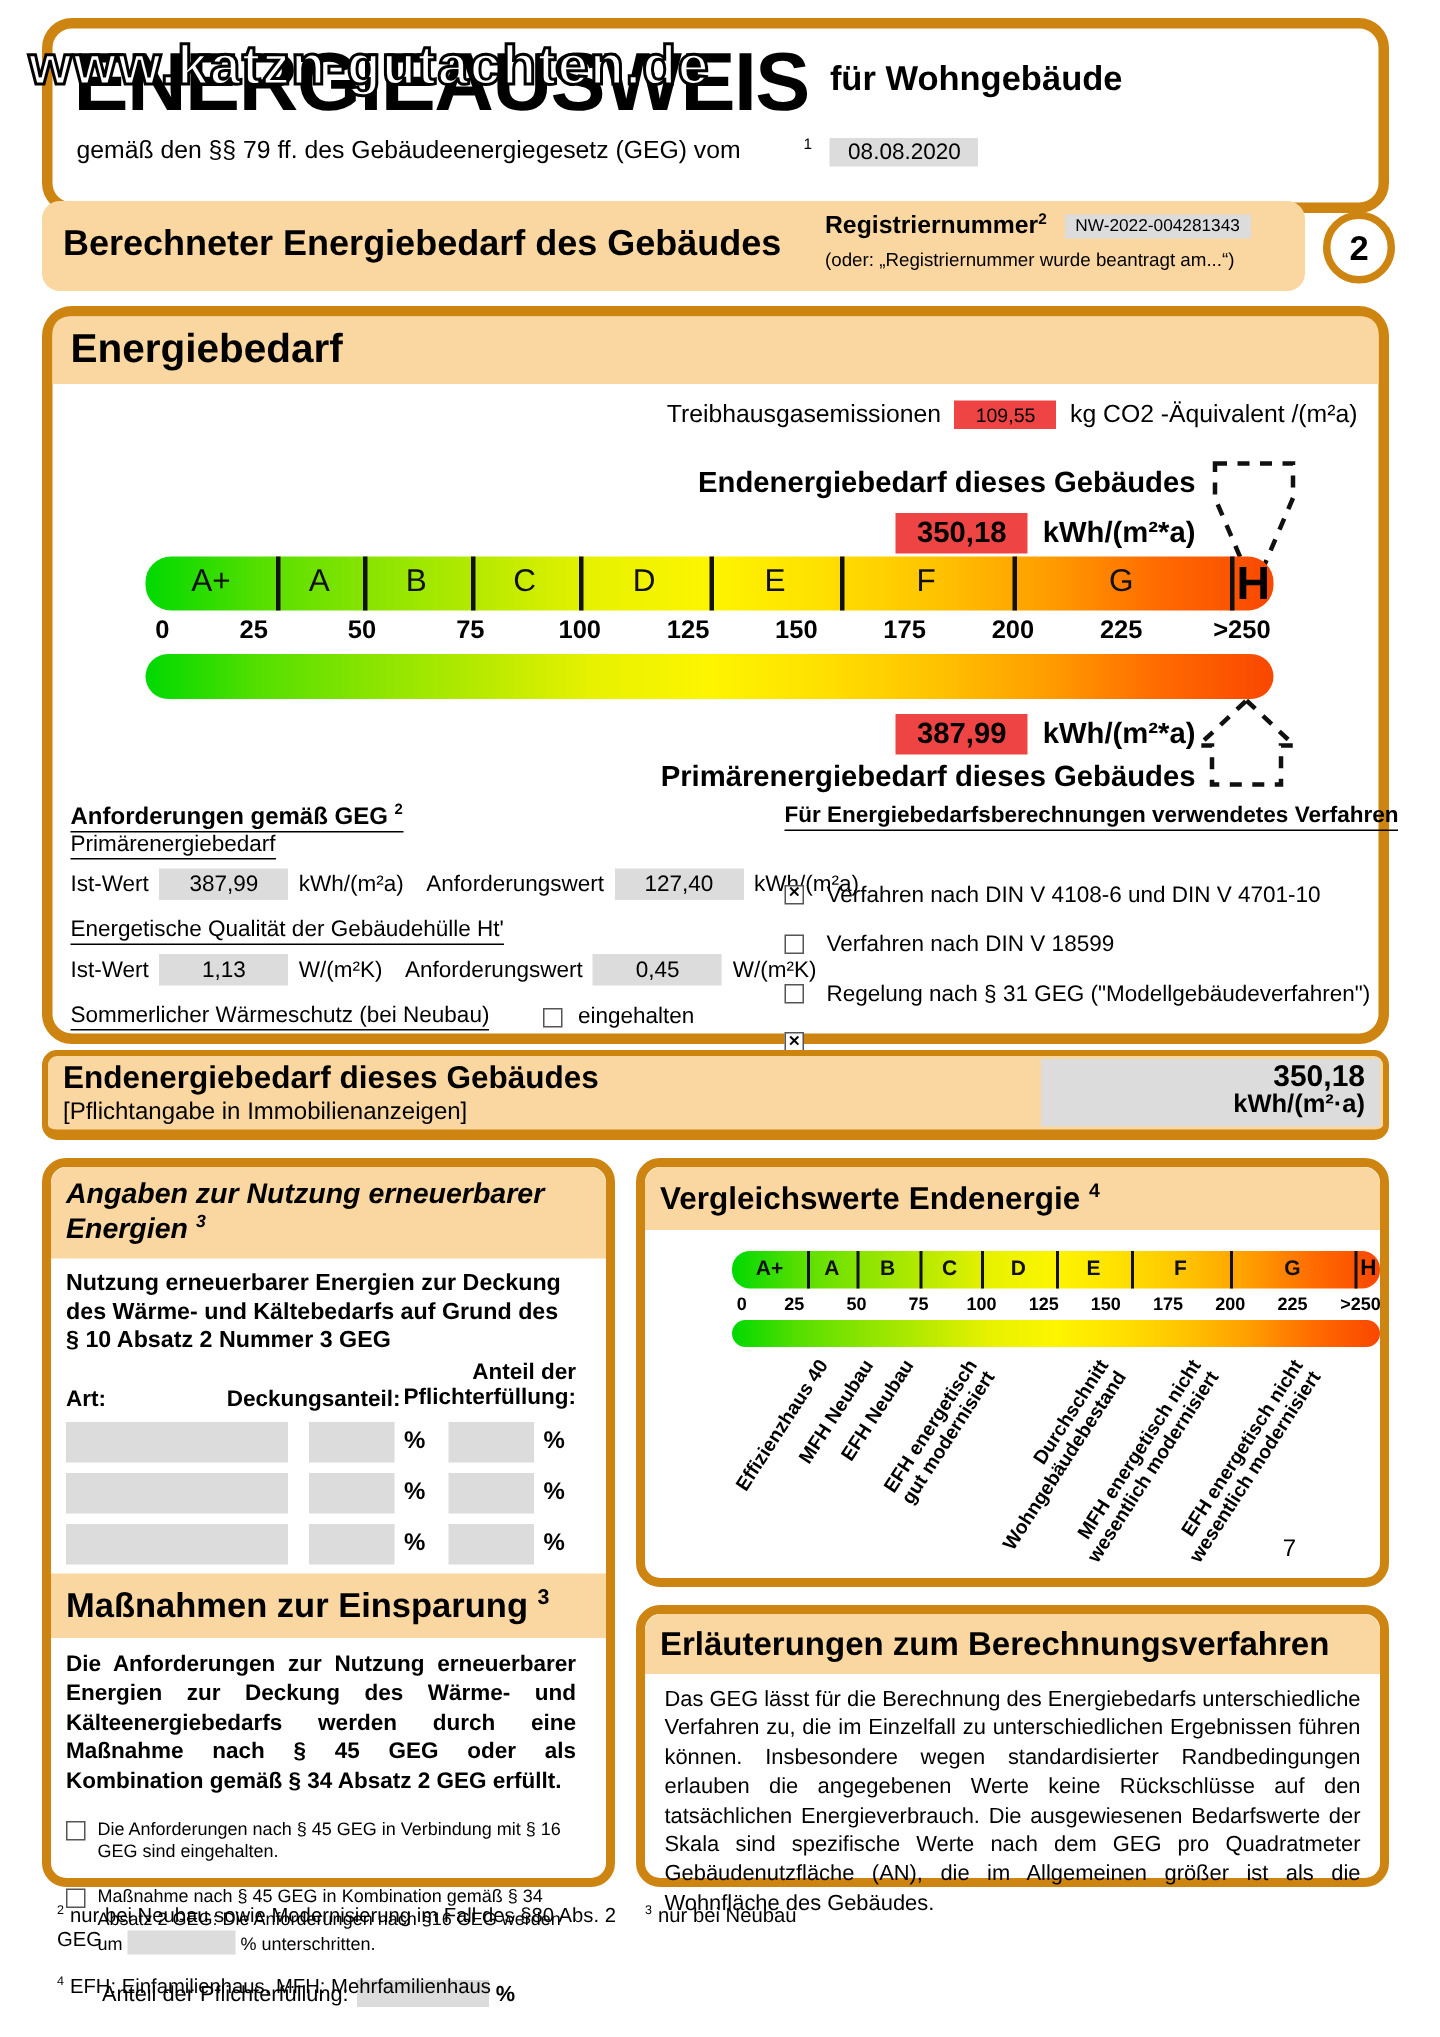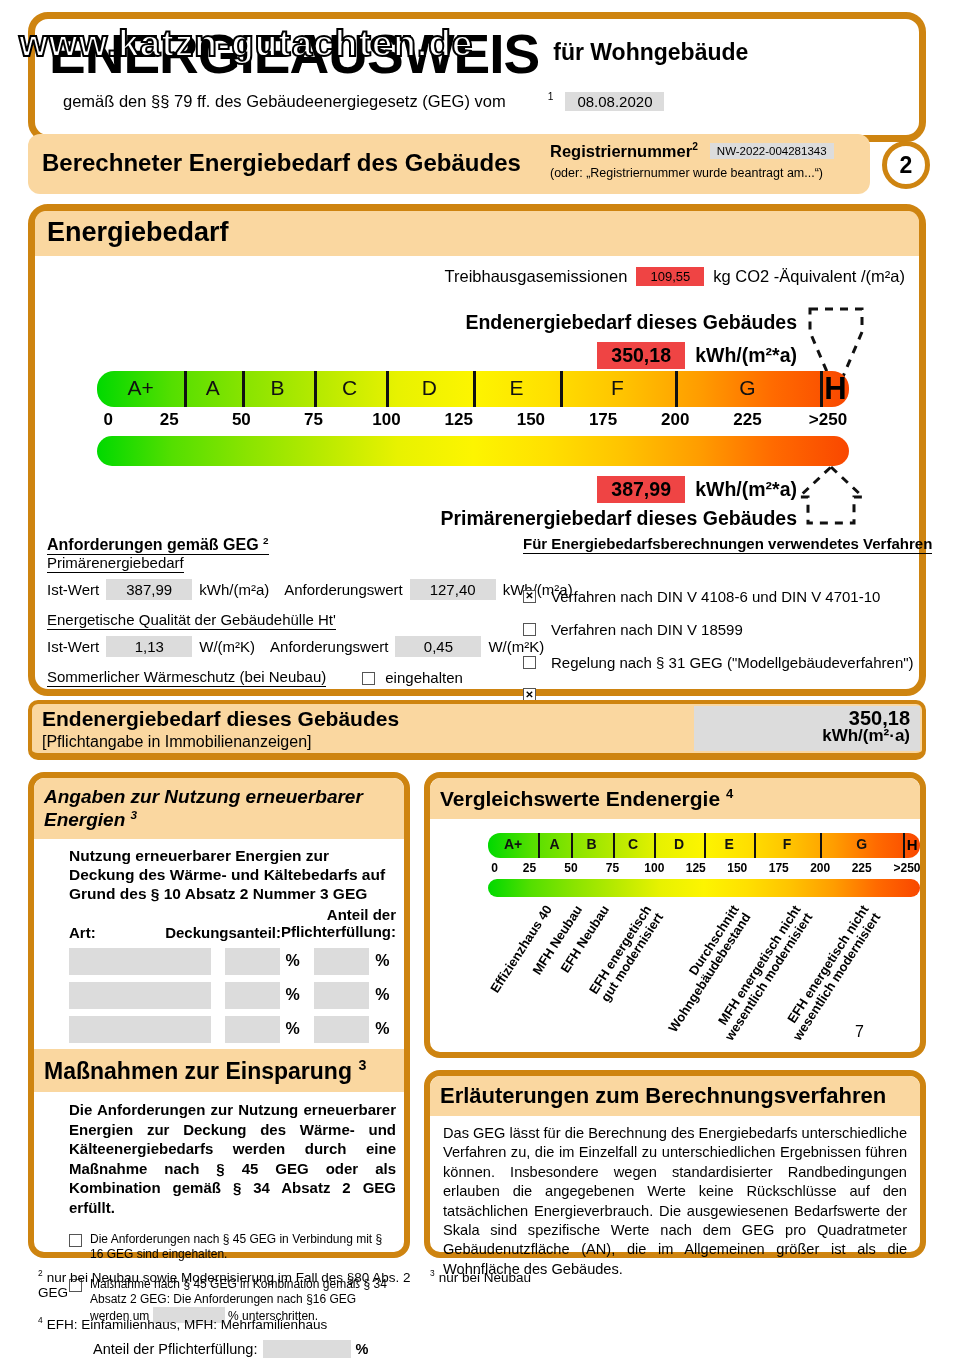--- a/index.html
+++ b/index.html
@@ -7,21 +7,21 @@
   .obox{position:absolute;background:#fff;border:7px solid #ce8410;border-radius:20px;box-sizing:border-box;}
   .peach{background:#fad7a0;}
   .gray{background:#dcdcdc;}
   .u{border-bottom:1.6px solid #000;padding-bottom:1px;}
   sup{font-size:62%;}
   
   .header-box{left:28px;top:12px;width:898px;height:130px;}
   .title-row{position:absolute;left:14px;top:8px;display:flex;align-items:center;white-space:nowrap;}
   .main-title{font-size:55px;font-weight:bold;letter-spacing:-1px;line-height:1;}
   .audience{font-size:23px;font-weight:bold;margin-left:14px;padding-bottom:5px;}
-  .law-row{position:absolute;left:28px;top:72px;font-size:16.5px;white-space:nowrap;}
+  .law-row{position:absolute;left:16px;top:72px;font-size:16.5px;white-space:nowrap;}
   .law-sup{margin-left:42px;}
   .date-box{display:inline-block;background:#dcdcdc;font-size:15px;padding:1px 12px;margin-left:12px;}
   .watermark{position:absolute;left:-16px;top:4px;font-size:37px;font-weight:bold;letter-spacing:1px;color:#fff;
              -webkit-text-stroke:2px #000;white-space:nowrap;z-index:6;}
   
   .section-band{position:absolute;left:28px;top:134px;width:842px;height:60px;border-radius:12px;}
   .band-title{position:absolute;left:14px;top:15px;font-size:24px;font-weight:bold;}
   .reg-block{position:absolute;left:522px;top:7px;width:318px;}
   .reg-line1{font-size:16.5px;font-weight:bold;white-space:nowrap;}
   .reg-num{display:inline-block;background:#dcdcdc;font-size:11.5px;font-weight:normal;padding:2px 7px;margin-left:12px;vertical-align:2px;}
@@ -65,21 +65,21 @@
   .end-band{position:absolute;left:28px;top:700px;width:898px;height:60px;background:#fad7a0;border:4px solid #ce8410;
             border-bottom-width:7px;border-radius:10px;box-sizing:border-box;}
   .eb-title{position:absolute;left:10px;top:3px;font-size:21px;font-weight:bold;}
   .eb-sub{position:absolute;left:10px;top:29px;font-size:16px;}
   .eb-gray{position:absolute;right:2px;top:2px;bottom:2px;width:226px;background:#dcdcdc;}
   .eb-value{position:absolute;right:12px;top:3px;font-size:20px;font-weight:bold;}
   .eb-unit{position:absolute;right:12px;top:22px;font-size:17px;font-weight:bold;text-align:center;}
   
   .left-box{left:28px;top:772px;width:382px;height:486px;border-width:6px;border-radius:16px;}
   .lb-h1{font-size:19px;padding:8px 10px;font-style:italic;}
-  .lb-body{padding:8px 8px 6px 10px;margin-left:25px;}
+  .lb-body{padding:8px 20px 6px 10px;}
   .lb-intro{font-size:15.5px;font-weight:bold;line-height:1.22;}
   .col-head{display:flex;align-items:flex-end;margin-top:2px;font-weight:bold;font-size:15px;}
   .col-art{width:120px;}
   .col-deck{width:132px;}
   .col-anteil{flex:1;text-align:right;line-height:1.15;}
   .erow{display:flex;align-items:center;margin-top:7px;gap:6px;}
   .ebox1{width:150px;height:27px;}
   .ebox2{width:58px;height:27px;margin-left:8px;}
   .pct{font-weight:bold;font-size:16px;width:22px;}
   .lb-h2{font-size:23px;padding:8px 10px;border-radius:0;}

